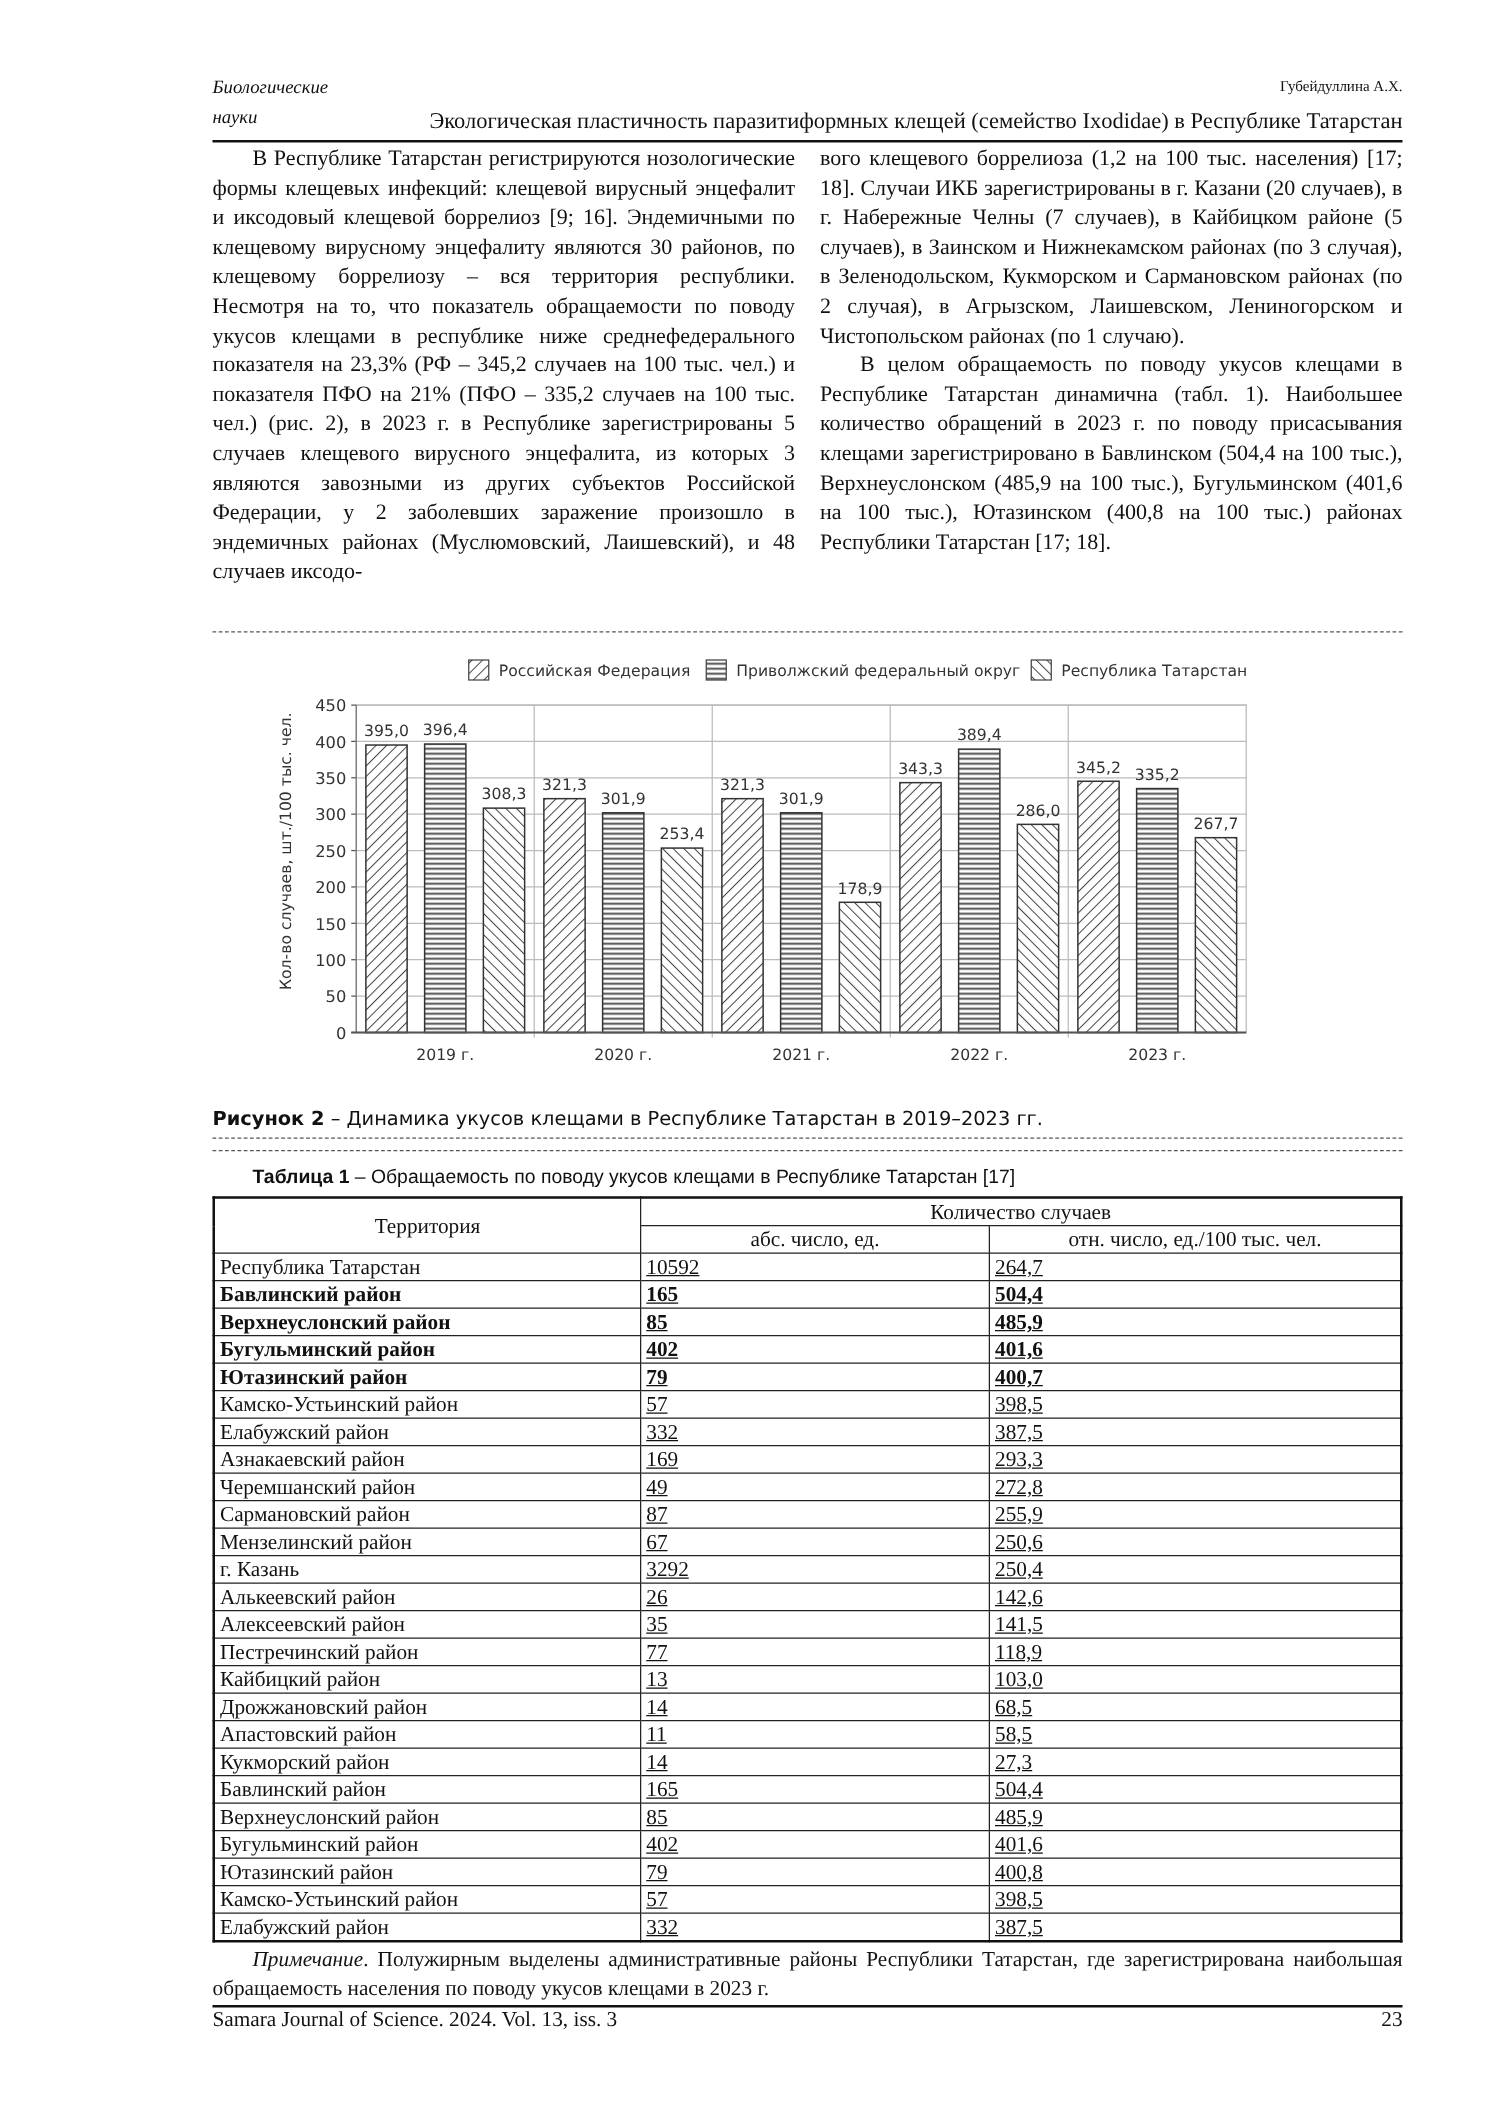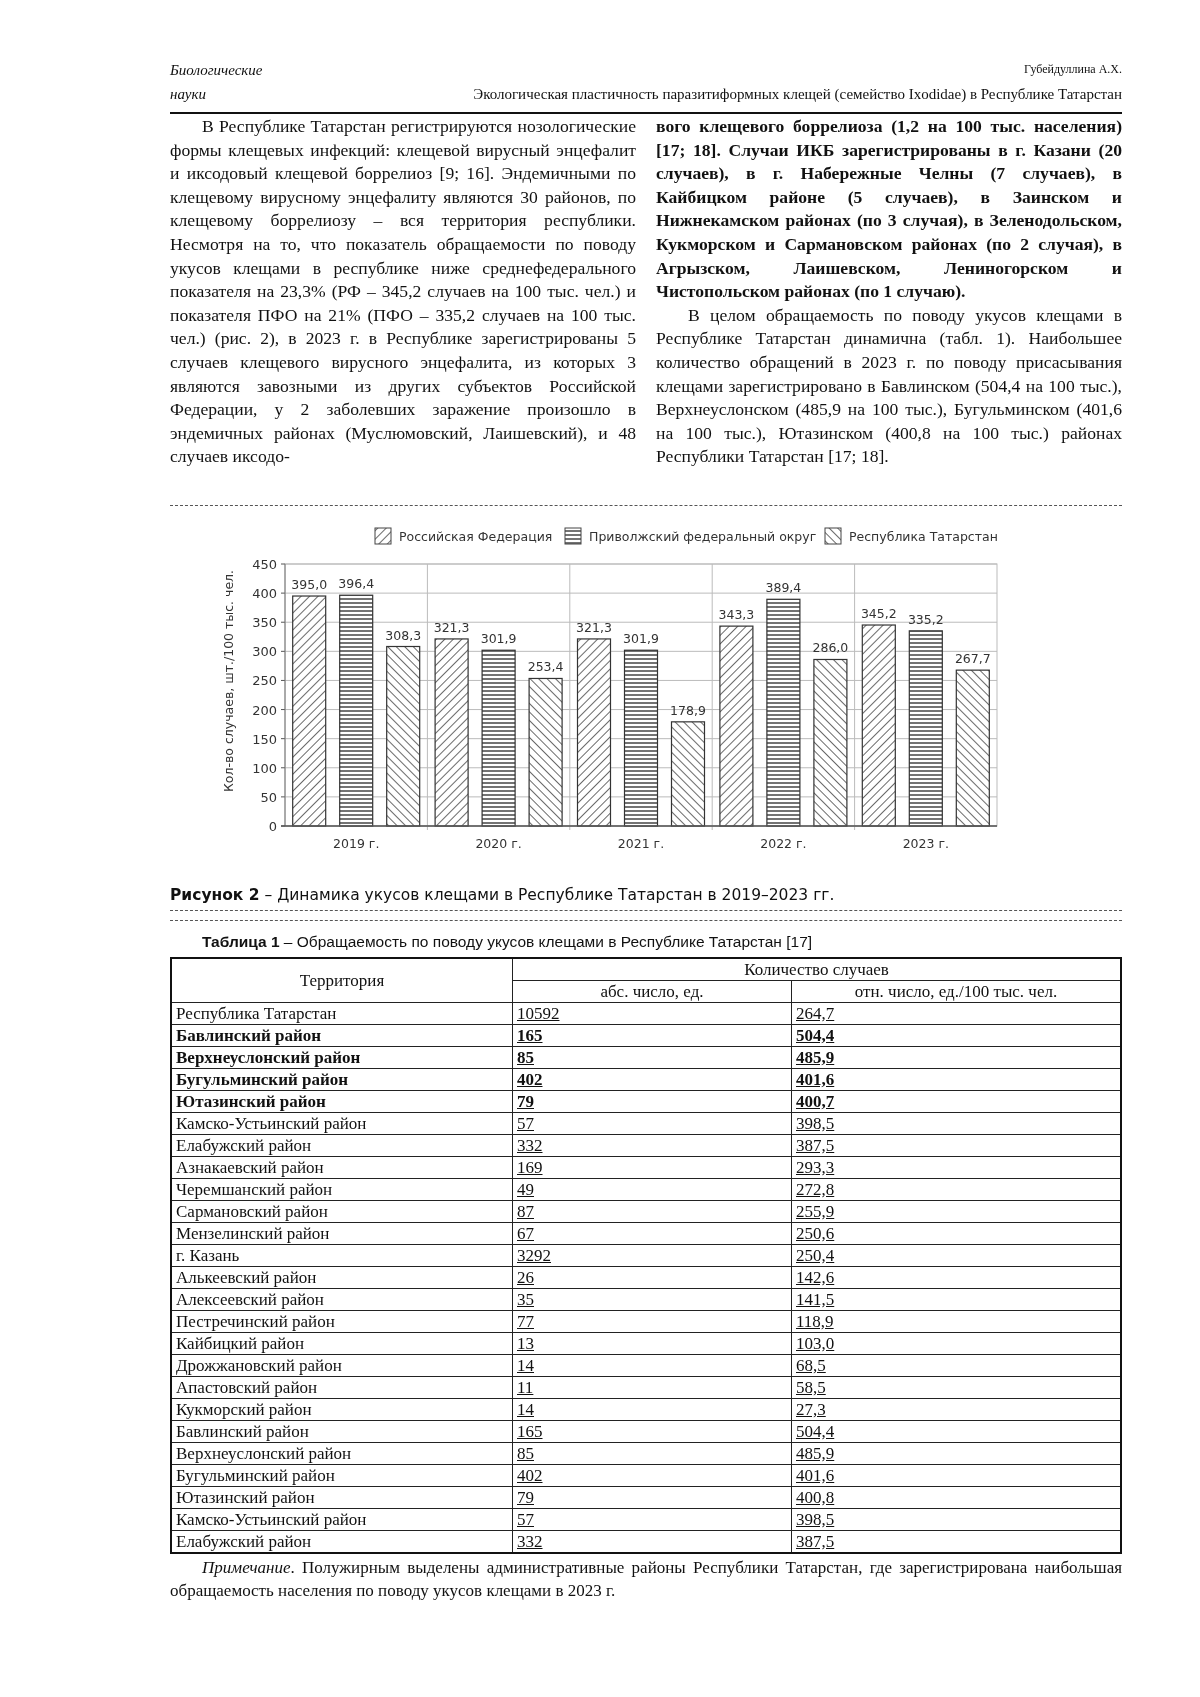--- a/index.html
+++ b/index.html
@@ -4,26 +4,26 @@
 <style>
   html, body { margin:0; padding:0; background:#fff; }
   body { width:1200px; height:1697px; position:relative; overflow:hidden;
          font-family:"Liberation Serif", serif; color:#111; }
   .page { position:absolute; left:170px; top:62px; width:952px; }
 
   .hdr { position:relative; height:50px; border-bottom:2px solid #111; font-size:15px; }
   .hdr .l1 { position:absolute; left:0; top:0; font-style:italic; }
   .hdr .l2 { position:absolute; left:0; top:24px; font-style:italic; }
   .hdr .r1 { position:absolute; right:0; top:0; font-size:12px; }
-  .hdr .r2 { position:absolute; right:0; top:24px; font-size:15px; }
+  .hdr .r2 { position:absolute; right:0; top:24px; font-size:18px; }
 
   .cols { display:flex; justify-content:space-between; margin-top:1px;gap:20px; }
   .col { width:467px; font-size:17.6px; line-height:23.6px; text-align:justify; }
   .col p { margin:0; text-indent:32px; }
-  .col p.cont { text-indent:0;font-weight:bold; }
+  .col p.cont { text-indent:0; }
 
   .dash { border-top:1px dashed #555; height:0; }
   .figure { position:absolute; left:0; top:443px; width:952px; }
   .figure svg { display:block; }
   .caption { font-family:"DejaVu Sans", sans-serif; font-size:15.5px; margin-top:2px; }
   .caption b { font-weight:bold; }
 
   .tbl-title { font-family:Liberation Sans, sans-serif; font-size:15.5px; margin:12px 0 6px 32px; }
   table { border-collapse:collapse; width:952px; font-size:17px; line-height:21px; }
   td, th { border:1px solid #222; padding:0 4px; font-weight:normal; }
@@ -311,14 +311,18 @@
             <td>Елабужский район</td>
             <td class="num">332</td>
             <td class="num">387,5</td>
           </tr>
         </tbody>
     </table>
 
     <div class="note">
       <p><span class="it">Примечание</span><span>. Полужирным выделены административные районы Республики Татарстан, где зарегистрирована наибольшая обращаемость населения по поводу укусов клещами в 2023 г.</span></p>
     </div>
+    <div class="foot">
+      <span class="l">Samara Journal of Science. 2024. Vol. 13, iss. 3</span>
+      <span class="r">23</span>
+    </div>
   </div>
 </div>
 
 </body></html>

